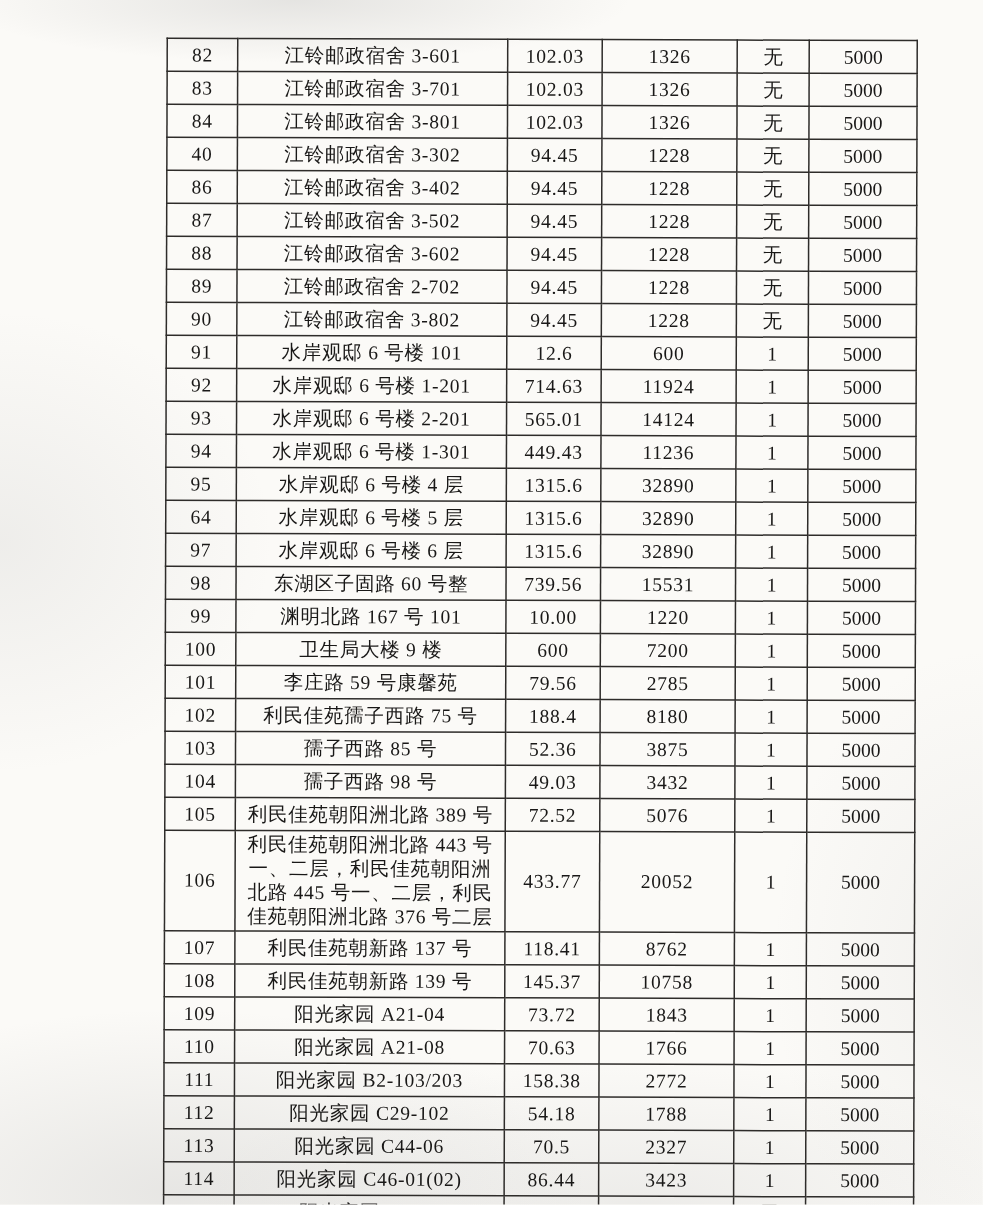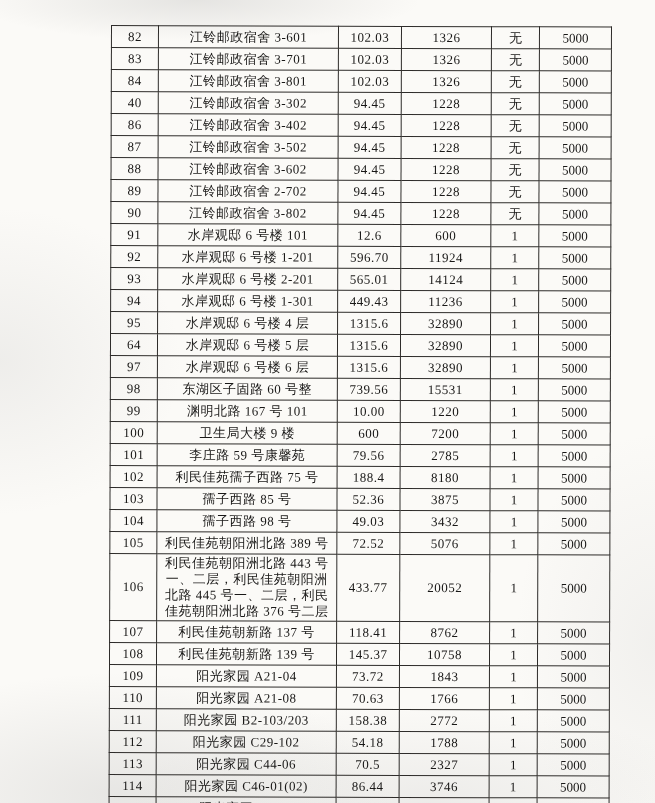--- a/index.html
+++ b/index.html
@@ -172,21 +172,21 @@
           <td class="c-num">91</td>
           <td class="c-addr">水岸观邸 6 号楼 101</td>
           <td class="c-val">12.6</td>
           <td class="c-val">600</td>
           <td class="c-flag">1</td>
           <td class="c-price">5000</td>
         </tr>
         <tr>
           <td class="c-num">92</td>
           <td class="c-addr">水岸观邸 6 号楼 1-201</td>
-          <td class="c-val">596.70</td>
+          <td class="c-val">714.63</td>
           <td class="c-val">11924</td>
           <td class="c-flag">1</td>
           <td class="c-price">5000</td>
         </tr>
         <tr>
           <td class="c-num">93</td>
           <td class="c-addr">水岸观邸 6 号楼 2-201</td>
           <td class="c-val">565.01</td>
           <td class="c-val">14124</td>
           <td class="c-flag">1</td>
@@ -349,21 +349,21 @@
           <td class="c-addr">阳光家园 C44-06</td>
           <td class="c-val">70.5</td>
           <td class="c-val">2327</td>
           <td class="c-flag">1</td>
           <td class="c-price">5000</td>
         </tr>
         <tr>
           <td class="c-num">114</td>
           <td class="c-addr">阳光家园 C46-01(02)</td>
           <td class="c-val">86.44</td>
-          <td class="c-val">3746</td>
+          <td class="c-val">3423</td>
           <td class="c-flag">1</td>
           <td class="c-price">5000</td>
         </tr>
         <tr>
           <td class="c-num">115</td>
           <td class="c-addr">阳光家园 D1-14</td>
           <td class="c-val">170.5</td>
           <td class="c-val">3325</td>
           <td class="c-flag">无</td>
           <td class="c-price">5000</td>

